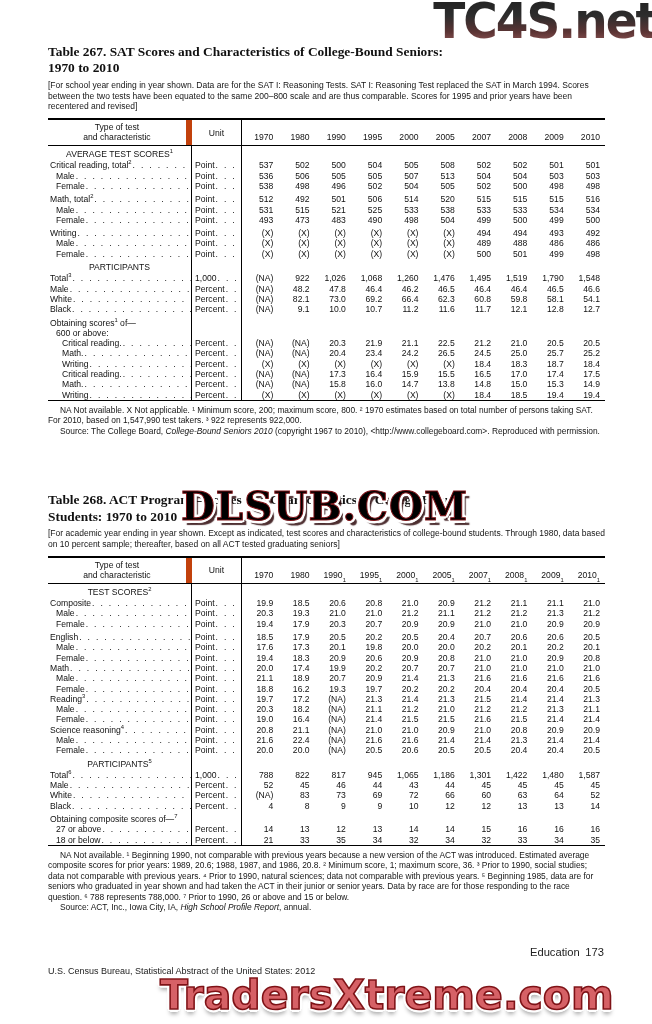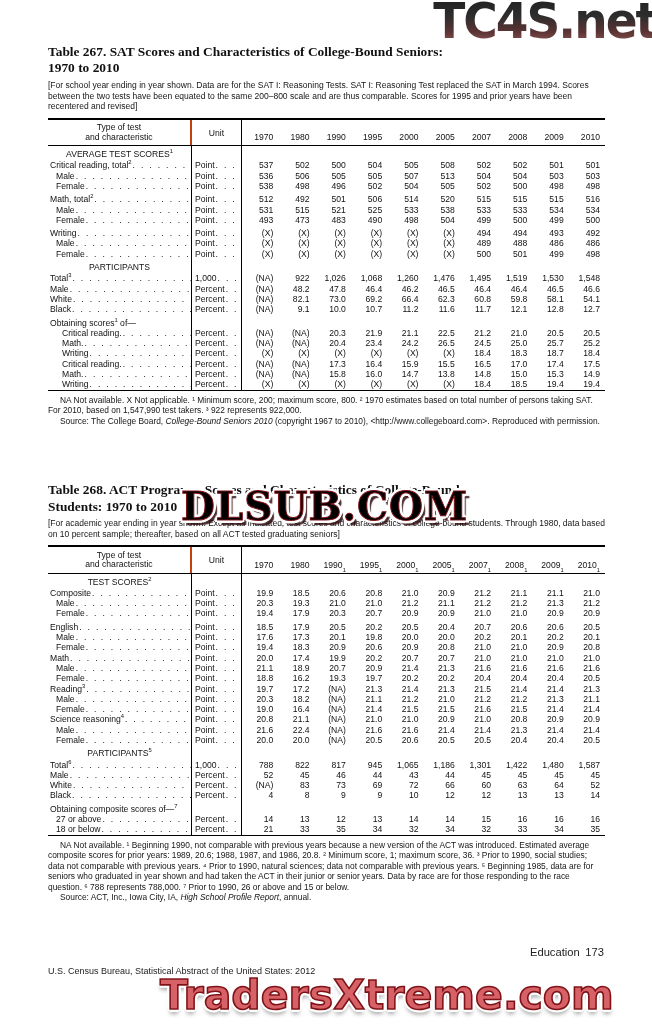--- a/index.html
+++ b/index.html
@@ -9,21 +9,21 @@
 
   
   .tbl-title{font-family:"Liberation Serif",serif;font-weight:bold;font-size:13.4px;
              line-height:16.4px;margin:0;color:#111;}
   .bracket-note{font-size:8.5px;line-height:10.7px;margin:3px 0 0 0;}
 
   
   .stat-table{margin-top:6px;border-top:2px solid #000;border-bottom:1.5px solid #000;
               font-size:8.6px;color:#111;}
   .thead{display:grid;grid-template-columns:144px 50px repeat(10,1fr);border-bottom:1.5px solid #000;}
-  .h-label{border-right:2px solid #c2410c;text-align:center;padding:3.5px 0 2.5px;line-height:9.6px;}
+  .h-label{border-right:6px solid #c2410c;text-align:center;padding:3.5px 0 2.5px;line-height:9.6px;}
   .h-unit{border-right:1px solid #000;display:flex;align-items:center;justify-content:center;}
   .h-year{display:flex;align-items:flex-end;justify-content:flex-end;padding:0 5px 3px 0;}
   .row{display:grid;grid-template-columns:144px 50px repeat(10,1fr);}
   .cell{line-height:10.3px;}
   .lbl{border-right:1px solid #000;display:flex;overflow:hidden;padding-left:2px;}
   .unit{border-right:1px solid #000;display:flex;overflow:hidden;padding-left:3px;}
   .val{text-align:right;padding-right:5px;}
   .txt{white-space:nowrap;}
   .lead{flex:1 1 auto;overflow:hidden;white-space:nowrap;letter-spacing:1.8px;margin-left:1px;}
   .row.gap > .cell{padding-top:3px;}
@@ -303,21 +303,21 @@
                 <span class="lead">. . . . . . . . . . . . . . . . . . . . . . . . . . . . . . . . . . . . . . . . . . . . . . . . . . . . . . . . . . . . </span>
               </div>
               <div class="cell val">(NA)</div>
               <div class="cell val">922</div>
               <div class="cell val">1,026</div>
               <div class="cell val">1,068</div>
               <div class="cell val">1,260</div>
               <div class="cell val">1,476</div>
               <div class="cell val">1,495</div>
               <div class="cell val">1,519</div>
-              <div class="cell val">1,530</div>
+              <div class="cell val">1,790</div>
               <div class="cell val">1,548</div>
             </div>
             <div class="row data">
               <div class="cell lbl">
                 <span class="txt">Male</span>
                 <span class="lead">. . . . . . . . . . . . . . . . . . . . . . . . . . . . . . . . . . . . . . . . . . . . . . . . . . . . . . . . . . . . </span>
               </div>
               <div class="cell unit">
                 <span class="txt">Percent</span>
                 <span class="lead">. . . . . . . . . . . . . . . . . . . . . . . . . . . . . . . . . . . . . . . . . . . . . . . . . . . . . . . . . . . . </span>
@@ -369,20 +369,36 @@
               <div class="cell val">11.2</div>
               <div class="cell val">11.6</div>
               <div class="cell val">11.7</div>
               <div class="cell val">12.1</div>
               <div class="cell val">12.8</div>
               <div class="cell val">12.7</div>
             </div>
             <div class="row plain gap">
               <div class="cell lbl">
                 <span class="txt">Obtaining scores<sup>1</sup> of—</span>
+              </div>
+              <div class="cell unit"></div>
+              <div class="cell val"></div>
+              <div class="cell val"></div>
+              <div class="cell val"></div>
+              <div class="cell val"></div>
+              <div class="cell val"></div>
+              <div class="cell val"></div>
+              <div class="cell val"></div>
+              <div class="cell val"></div>
+              <div class="cell val"></div>
+              <div class="cell val"></div>
+            </div>
+            <div class="row plain">
+              <div class="cell lbl">
+                <span class="txt" style="padding-left: 6px;">600 or above:</span>
               </div>
               <div class="cell unit"></div>
               <div class="cell val"></div>
               <div class="cell val"></div>
               <div class="cell val"></div>
               <div class="cell val"></div>
               <div class="cell val"></div>
               <div class="cell val"></div>
               <div class="cell val"></div>
               <div class="cell val"></div>

